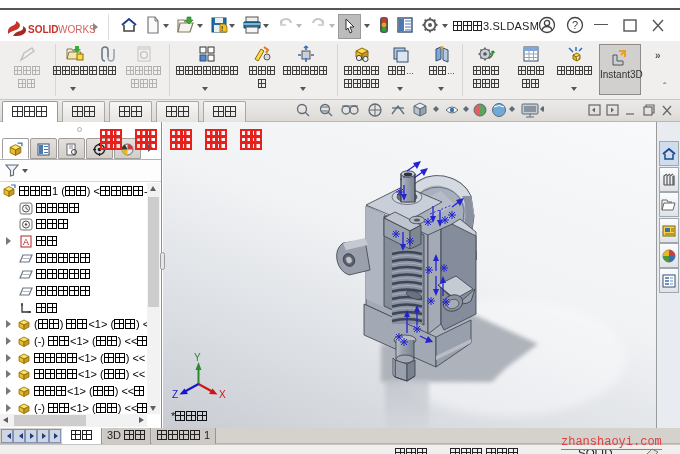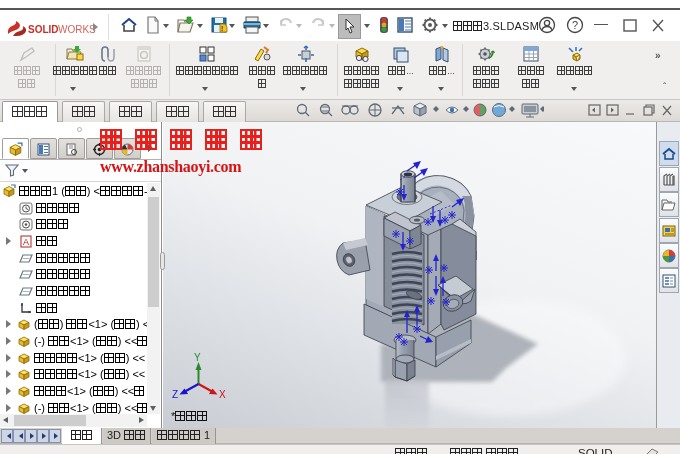--- a/index.html
+++ b/index.html
@@ -267,20 +267,28 @@
  <div class="rbtn" style="left:552px;width:46px">
   <svg class="ic" viewBox="0 0 18 18">
           <path d="M7 10 L11 8 L14 10 L10 12 Z" fill="#ffd84d" stroke="#8a6d00"></path>
           <path d="M7 10 L7 14 L11 16 L10 12Z" fill="#e8bc30" stroke="#8a6d00"></path>
           <path d="M14 10 L14 14 L11 16" fill="#c9962a" stroke="#8a6d00"></path>
           <path d="M3 3 L7 7 M10 2 L10 6 M16 3 L13 6" stroke="#2a6fc0" stroke-width="1.5"></path>
         </svg>
   <span class="c w9"></span><span class="c w9"></span><span class="c w9"></span><span class="c w9"></span>
  </div>
  <div class="rdd" style="left:571px;top:46px"></div>
+ <div class="abs" style="left:599px;top:3px;width:42px;height:51px;background:#d2d0cf;border:1px solid #8e8b88;text-align:center;font-size:10px;color:#333">
+  <svg style="display:block;margin:4px auto 2px" width="18" height="18" viewBox="0 0 18 18">
+          <path d="M2 16 L2 6 L6 6 L6 12 L12 12 L12 16 Z" fill="#c9cfd8" stroke="#555"></path>
+          <path d="M8 2 L14 2 L14 8" fill="none" stroke="#e8a020" stroke-width="2"></path>
+          <path d="M14 2 L10 6" stroke="#e8a020" stroke-width="2"></path>
+        </svg>
+  Instant3D
+ </div>
  <div class="abs" style="left:655px;top:9px;color:#555;font-size:10px;font-weight:bold">»</div>
  <div class="abs" style="left:663px;top:41px;color:#555;font-size:10px">ˆ</div>
 </div>
 <div id="tabrow" class="abs">
  <div class="ctab act" style="left:2px;width:56px"><span class="c s"></span><span class="c s"></span><span class="c s"></span></div>
  <div class="ctab" style="left:62px;width:43px"><span class="c s"></span><span class="c s"></span></div>
  <div class="ctab" style="left:109px;width:43px"><span class="c s"></span><span class="c s"></span></div>
  <div class="ctab" style="left:156px;width:43px"><span class="c s"></span><span class="c s"></span></div>
  <div class="ctab" style="left:203px;width:43px"><span class="c s"></span><span class="c s"></span></div>
  <svg class="abs" style="left:294px;top:2px" width="250" height="17" viewBox="0 0 250 17">
@@ -683,14 +691,14 @@
  <div class="abs" style="left:450px;top:2px"><span class="c"></span><span class="c"></span><span class="c"></span>&nbsp;<span class="c"></span><span class="c"></span><span class="c"></span></div>
  <div class="abs" style="left:578px;top:2px">SOLID</div>
  <div class="abs" style="left:627px;top:6px;width:0;height:0;border:3px solid transparent;border-bottom:4px solid #666"></div>
  <svg class="abs" style="left:645px;top:2px" width="15" height="13" viewBox="0 0 15 13">
         <path d="M2 7 L7 2 L13 5 L8 10 Z" fill="#e8e4da" stroke="#777"></path>
         <path d="M5 10 L10 12" stroke="#777"></path>
       </svg>
 
 </div>
 <div class="wm" style="left:100px;top:121px"><span class="wmc"></span><span class="wmc"></span><span class="wmc"></span><span class="wmc"></span><span class="wmc" style="margin-right:0"></span></div>
-<div class="wm" style="left:100px;top:150px;font-family:'Liberation Serif',serif;font-weight:bold;font-size:16px;letter-spacing:-.3px;color:#d41414">www.zhanshaoyi.com</div>
+<div class="wm" style="left:561px;top:428px;font-family:'Liberation Mono',monospace;font-size:12px;line-height:13px;color:#dd4040;border-bottom:1.5px solid #dd6060">zhanshaoyi.com</div>
 
 </div>
 </body></html>

